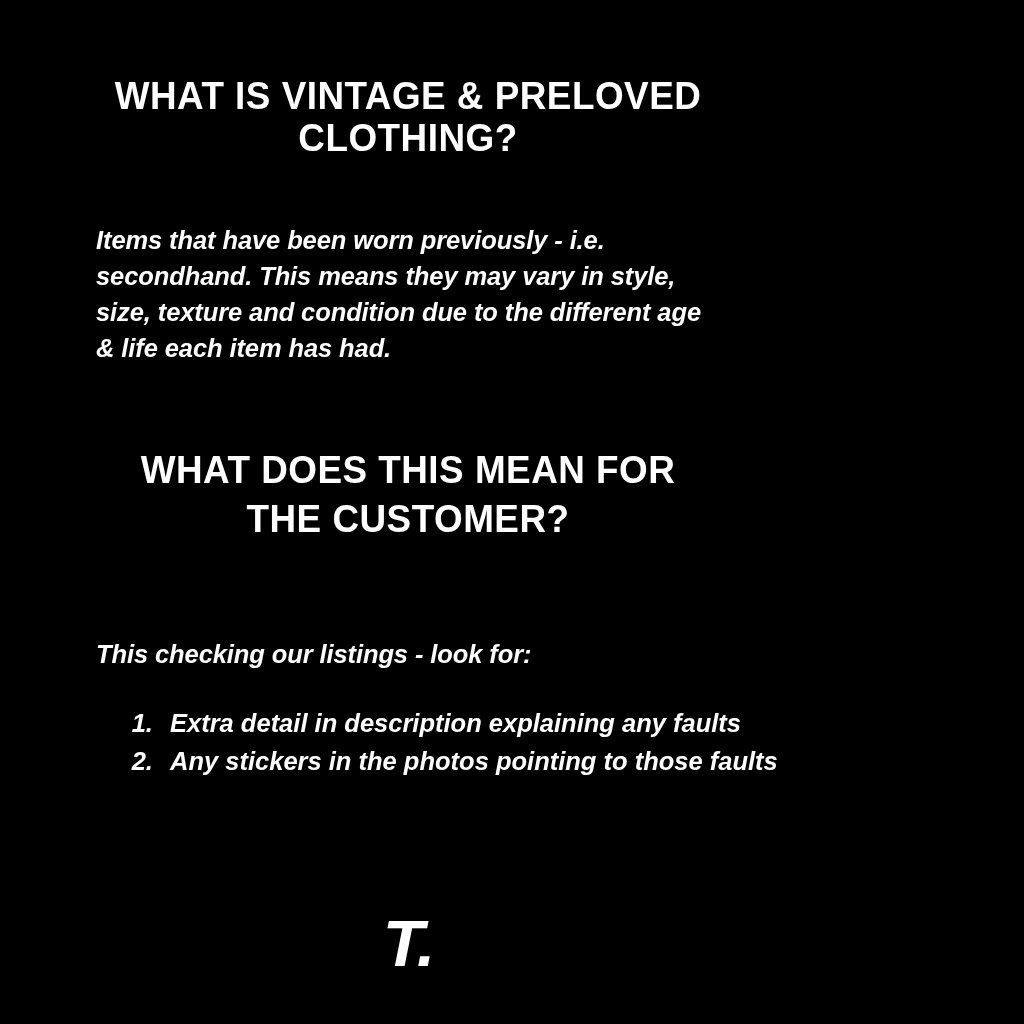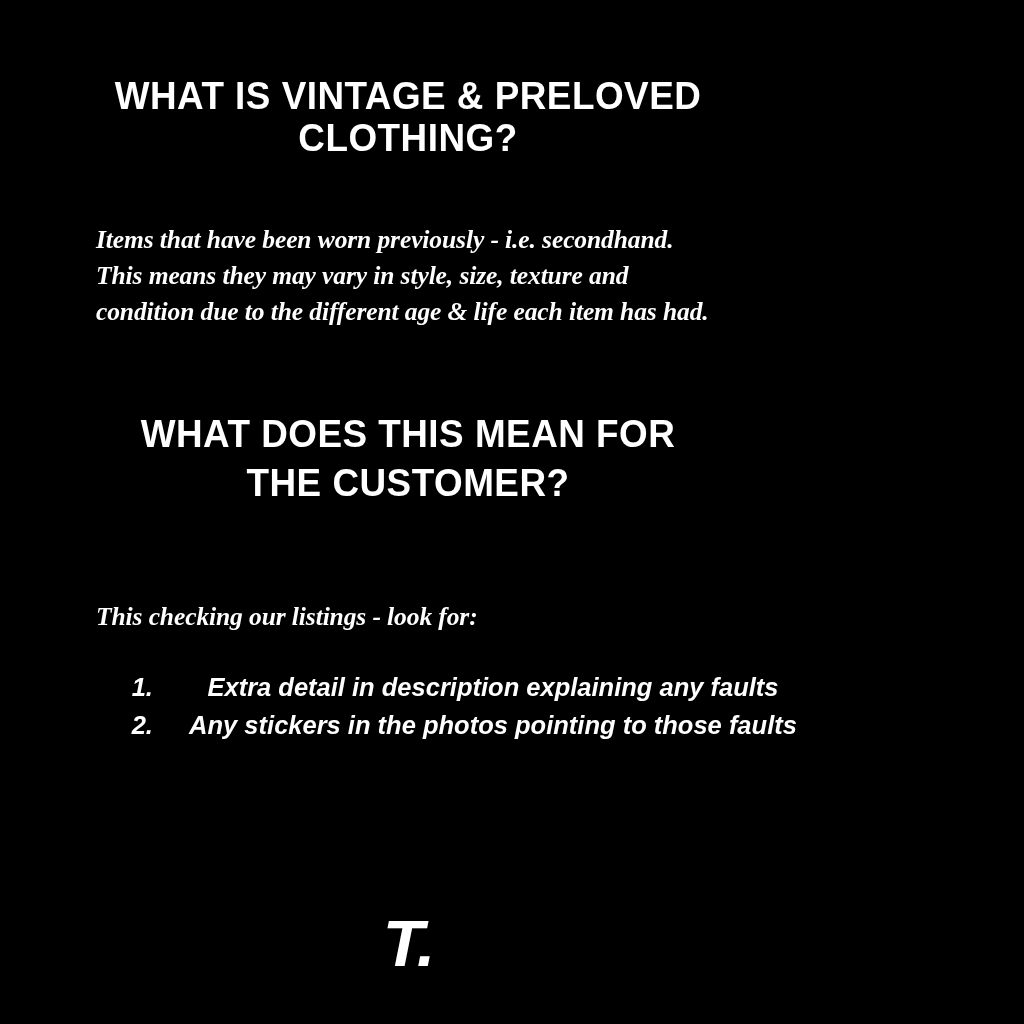--- a/index.html
+++ b/index.html
@@ -30,21 +30,20 @@
     line-height: 1.1;
     margin: 0;
     padding: 76px 40px 0 40px;
     text-transform: uppercase;
     font-stretch: condensed;
     transform: scaleX(0.97);
   }
   .body-block {
     margin: 0;
     padding: 0 96px 0 96px;
-    font-family: Liberation Serif, serif;
   }
   .body-text {
     font-style: italic;
     font-weight: 700;
     font-size: 25.5px;
     line-height: 1.42;
     margin: 0;
     letter-spacing: -0.1px;
   }
   .spacer-1 { height: 62px; }
@@ -64,21 +63,20 @@
     transform: scaleX(0.97);
   }
   ol.faults-list {
     margin: 0;
     padding: 0 0 0 160px;
     list-style: decimal;
     font-style: italic;
     font-weight: 700;
     font-size: 25.5px;
     line-height: 1.5;
-    text-align: center;
   }
   ol.faults-list li {
     padding-left: 10px;
   }
   .logo-wrap {
     position: absolute;
     left: 0;
     right: 0;
     bottom: 48px;
     display: flex;

